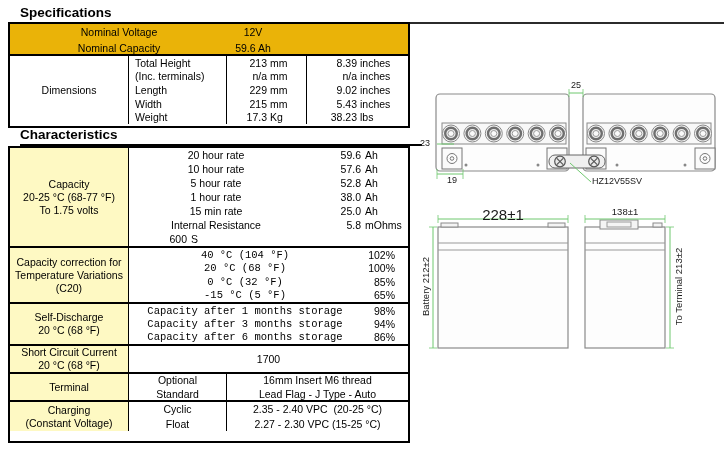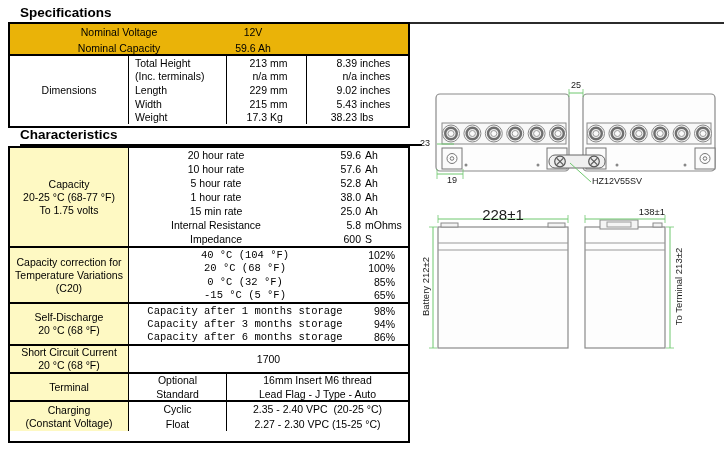--- a/index.html
+++ b/index.html
@@ -177,21 +177,20 @@
           <span class="cap-name">15 min rate</span>
           <span class="cap-num">25.0</span>
           <span class="cap-unit">Ah</span>
         </div>
       <div class="cap-row">
           <span class="cap-name">Internal Resistance</span>
           <span class="cap-num">5.8</span>
           <span class="cap-unit">mOhms</span>
         </div>
       <div class="cap-row">
-          <span class="cap-name">Impedance</span>
           <span class="cap-num">600</span>
           <span class="cap-unit">S</span>
         </div>
     </div>
   </div>
 
   <div class="section" style="height:56px;">
     <div class="sec-label">
       <div>Capacity correction for</div>
       <div>Temperature Variations</div>
@@ -375,15 +374,15 @@
     <line x1="13" y1="22" x2="13" y2="143"></line>
     <line x1="9" y1="22" x2="17" y2="22" stroke-width="0.8"></line>
     <line x1="9" y1="143" x2="17" y2="143" stroke-width="0.8"></line>
     <line x1="250" y1="22" x2="250" y2="143"></line>
     <line x1="246" y1="22" x2="254" y2="22" stroke-width="0.8"></line>
     <line x1="246" y1="143" x2="254" y2="143" stroke-width="0.8"></line>
   </g>
 </svg>
 
 <div class="dwg-label" style="left:438px;top:206px;width:130px;text-align:center;font-size:15px;">228±1</div>
-<div class="dwg-label" style="left:585px;top:206px;width:80px;text-align:right;font-size:9.5px;">138±1</div>
+<div class="dwg-label" style="left:585px;top:206px;width:80px;text-align:center;font-size:9.5px;">138±1</div>
 <div class="dwg-label rot" style="left:380px;top:281px;width:90px;">Battery 212±2</div>
 <div class="dwg-label rot" style="left:623px;top:281px;width:110px;">To Terminal 213±2</div>
 
 </body></html>

